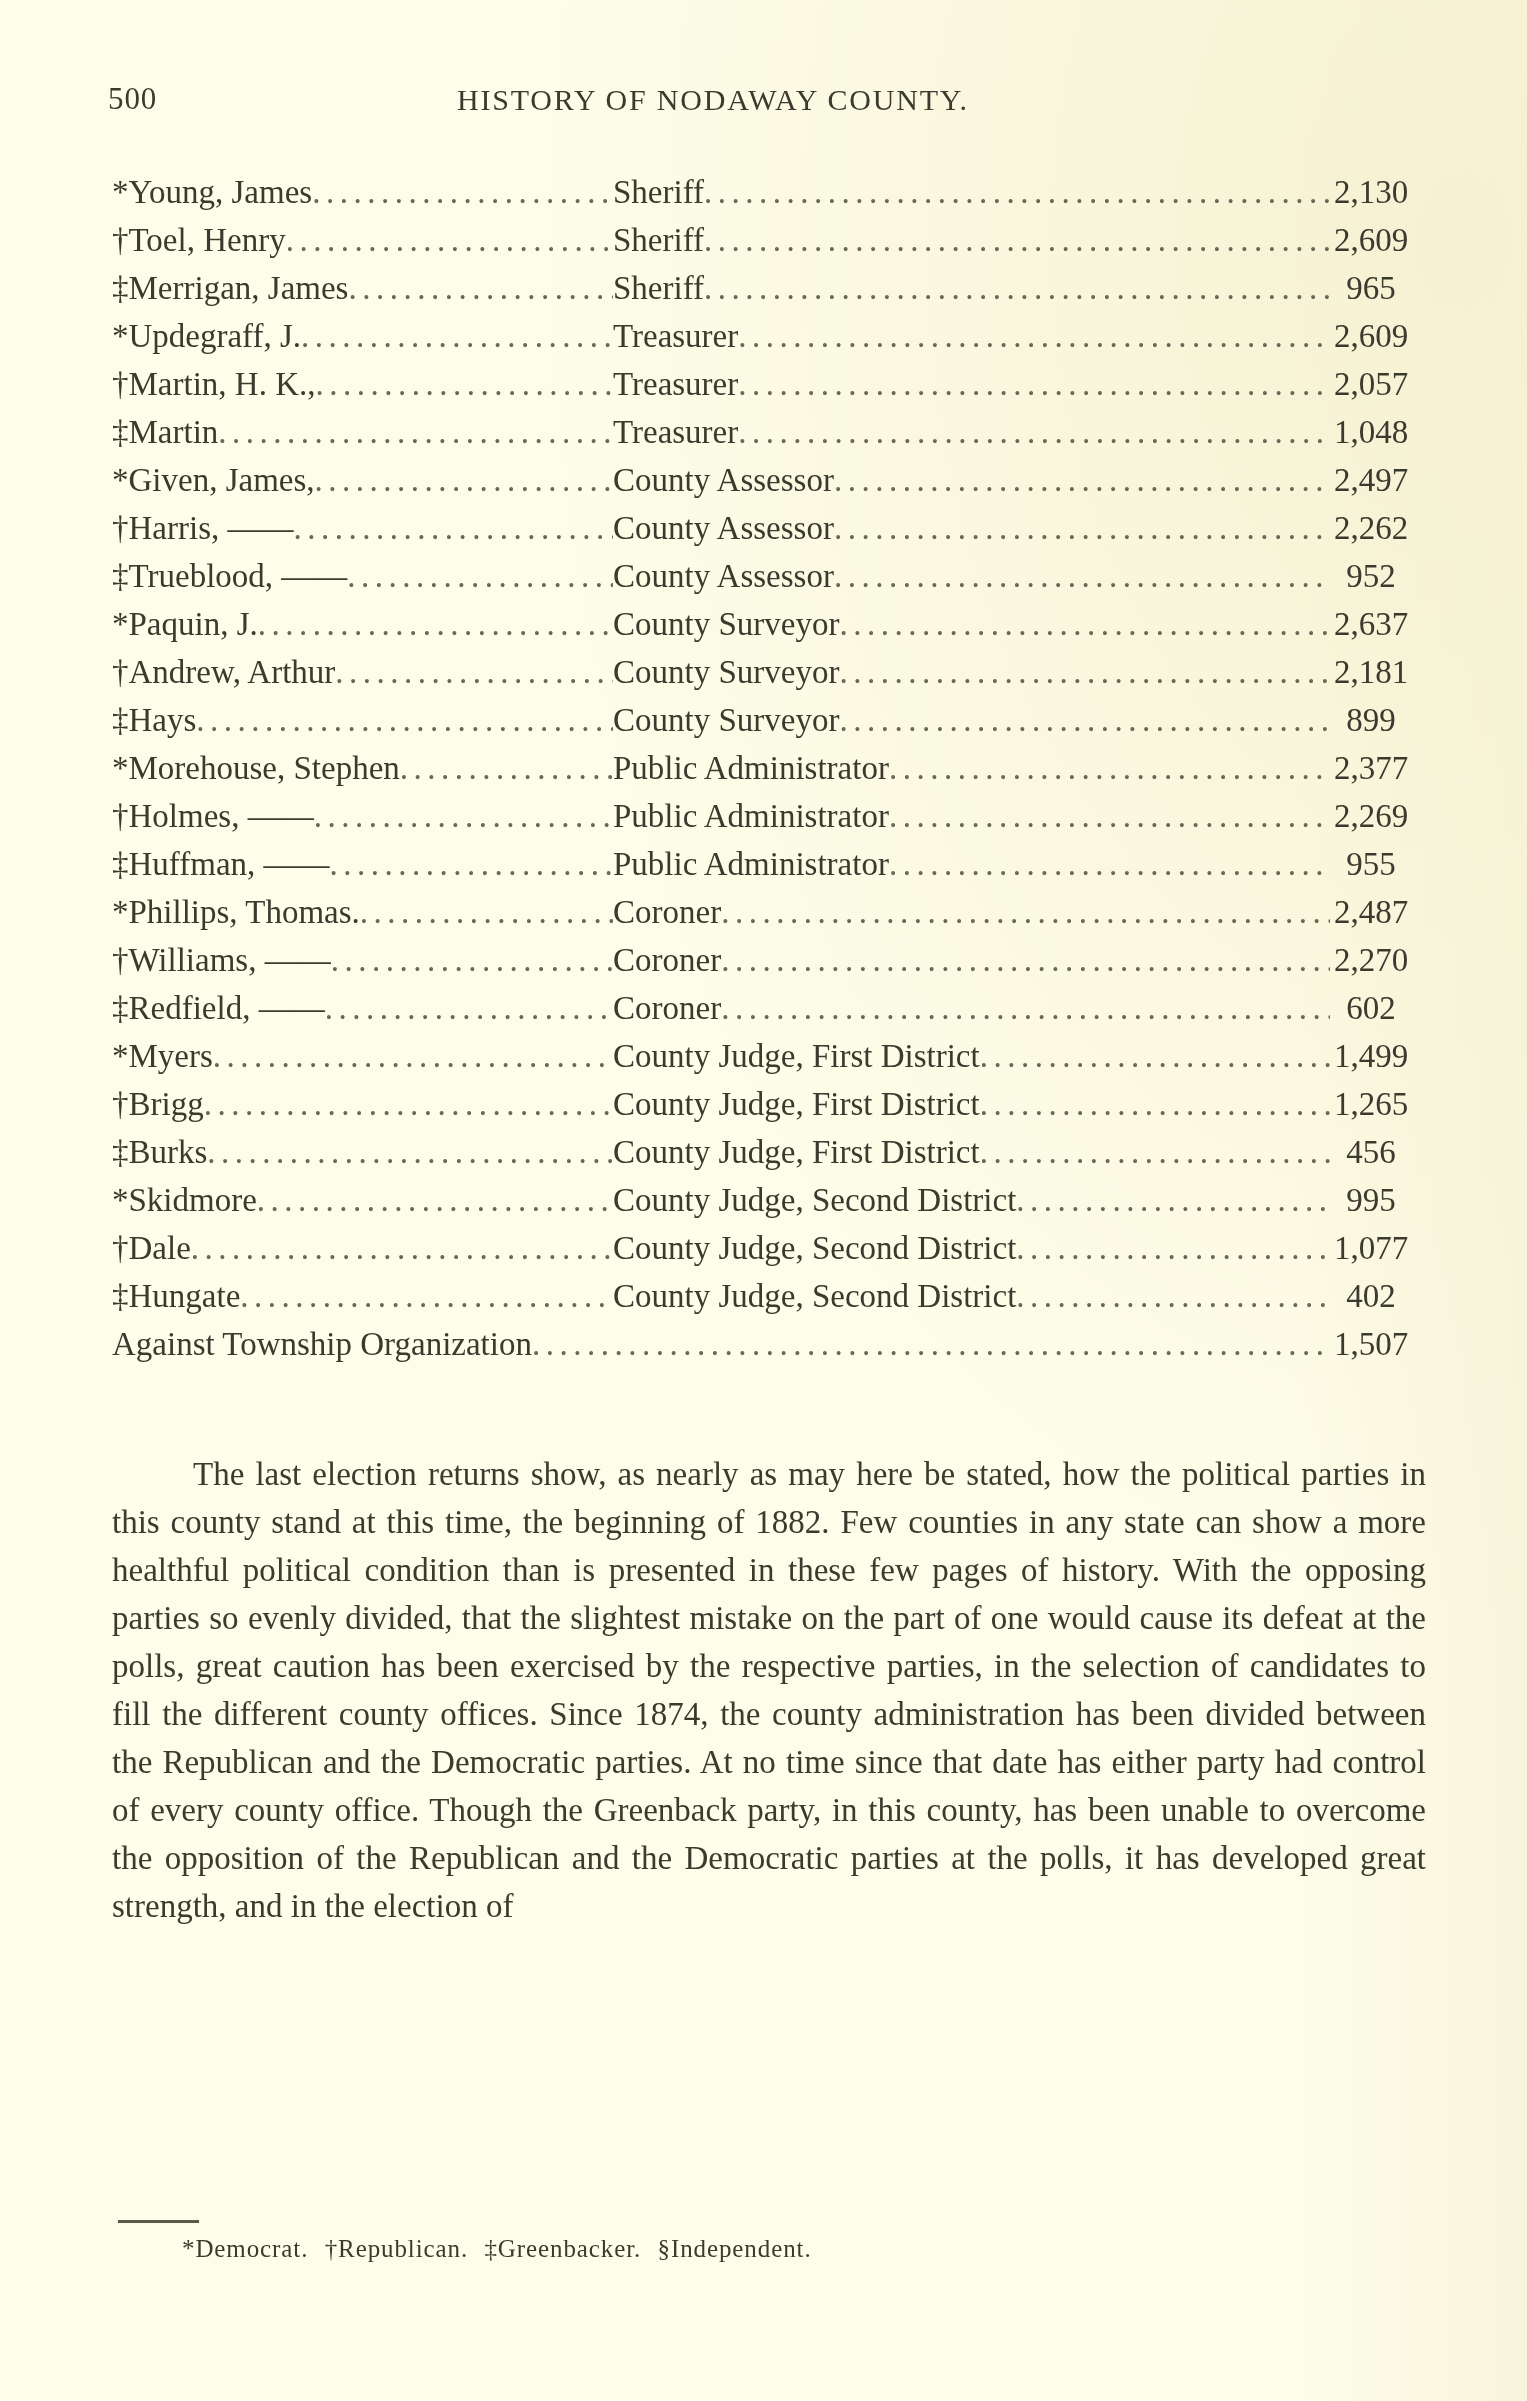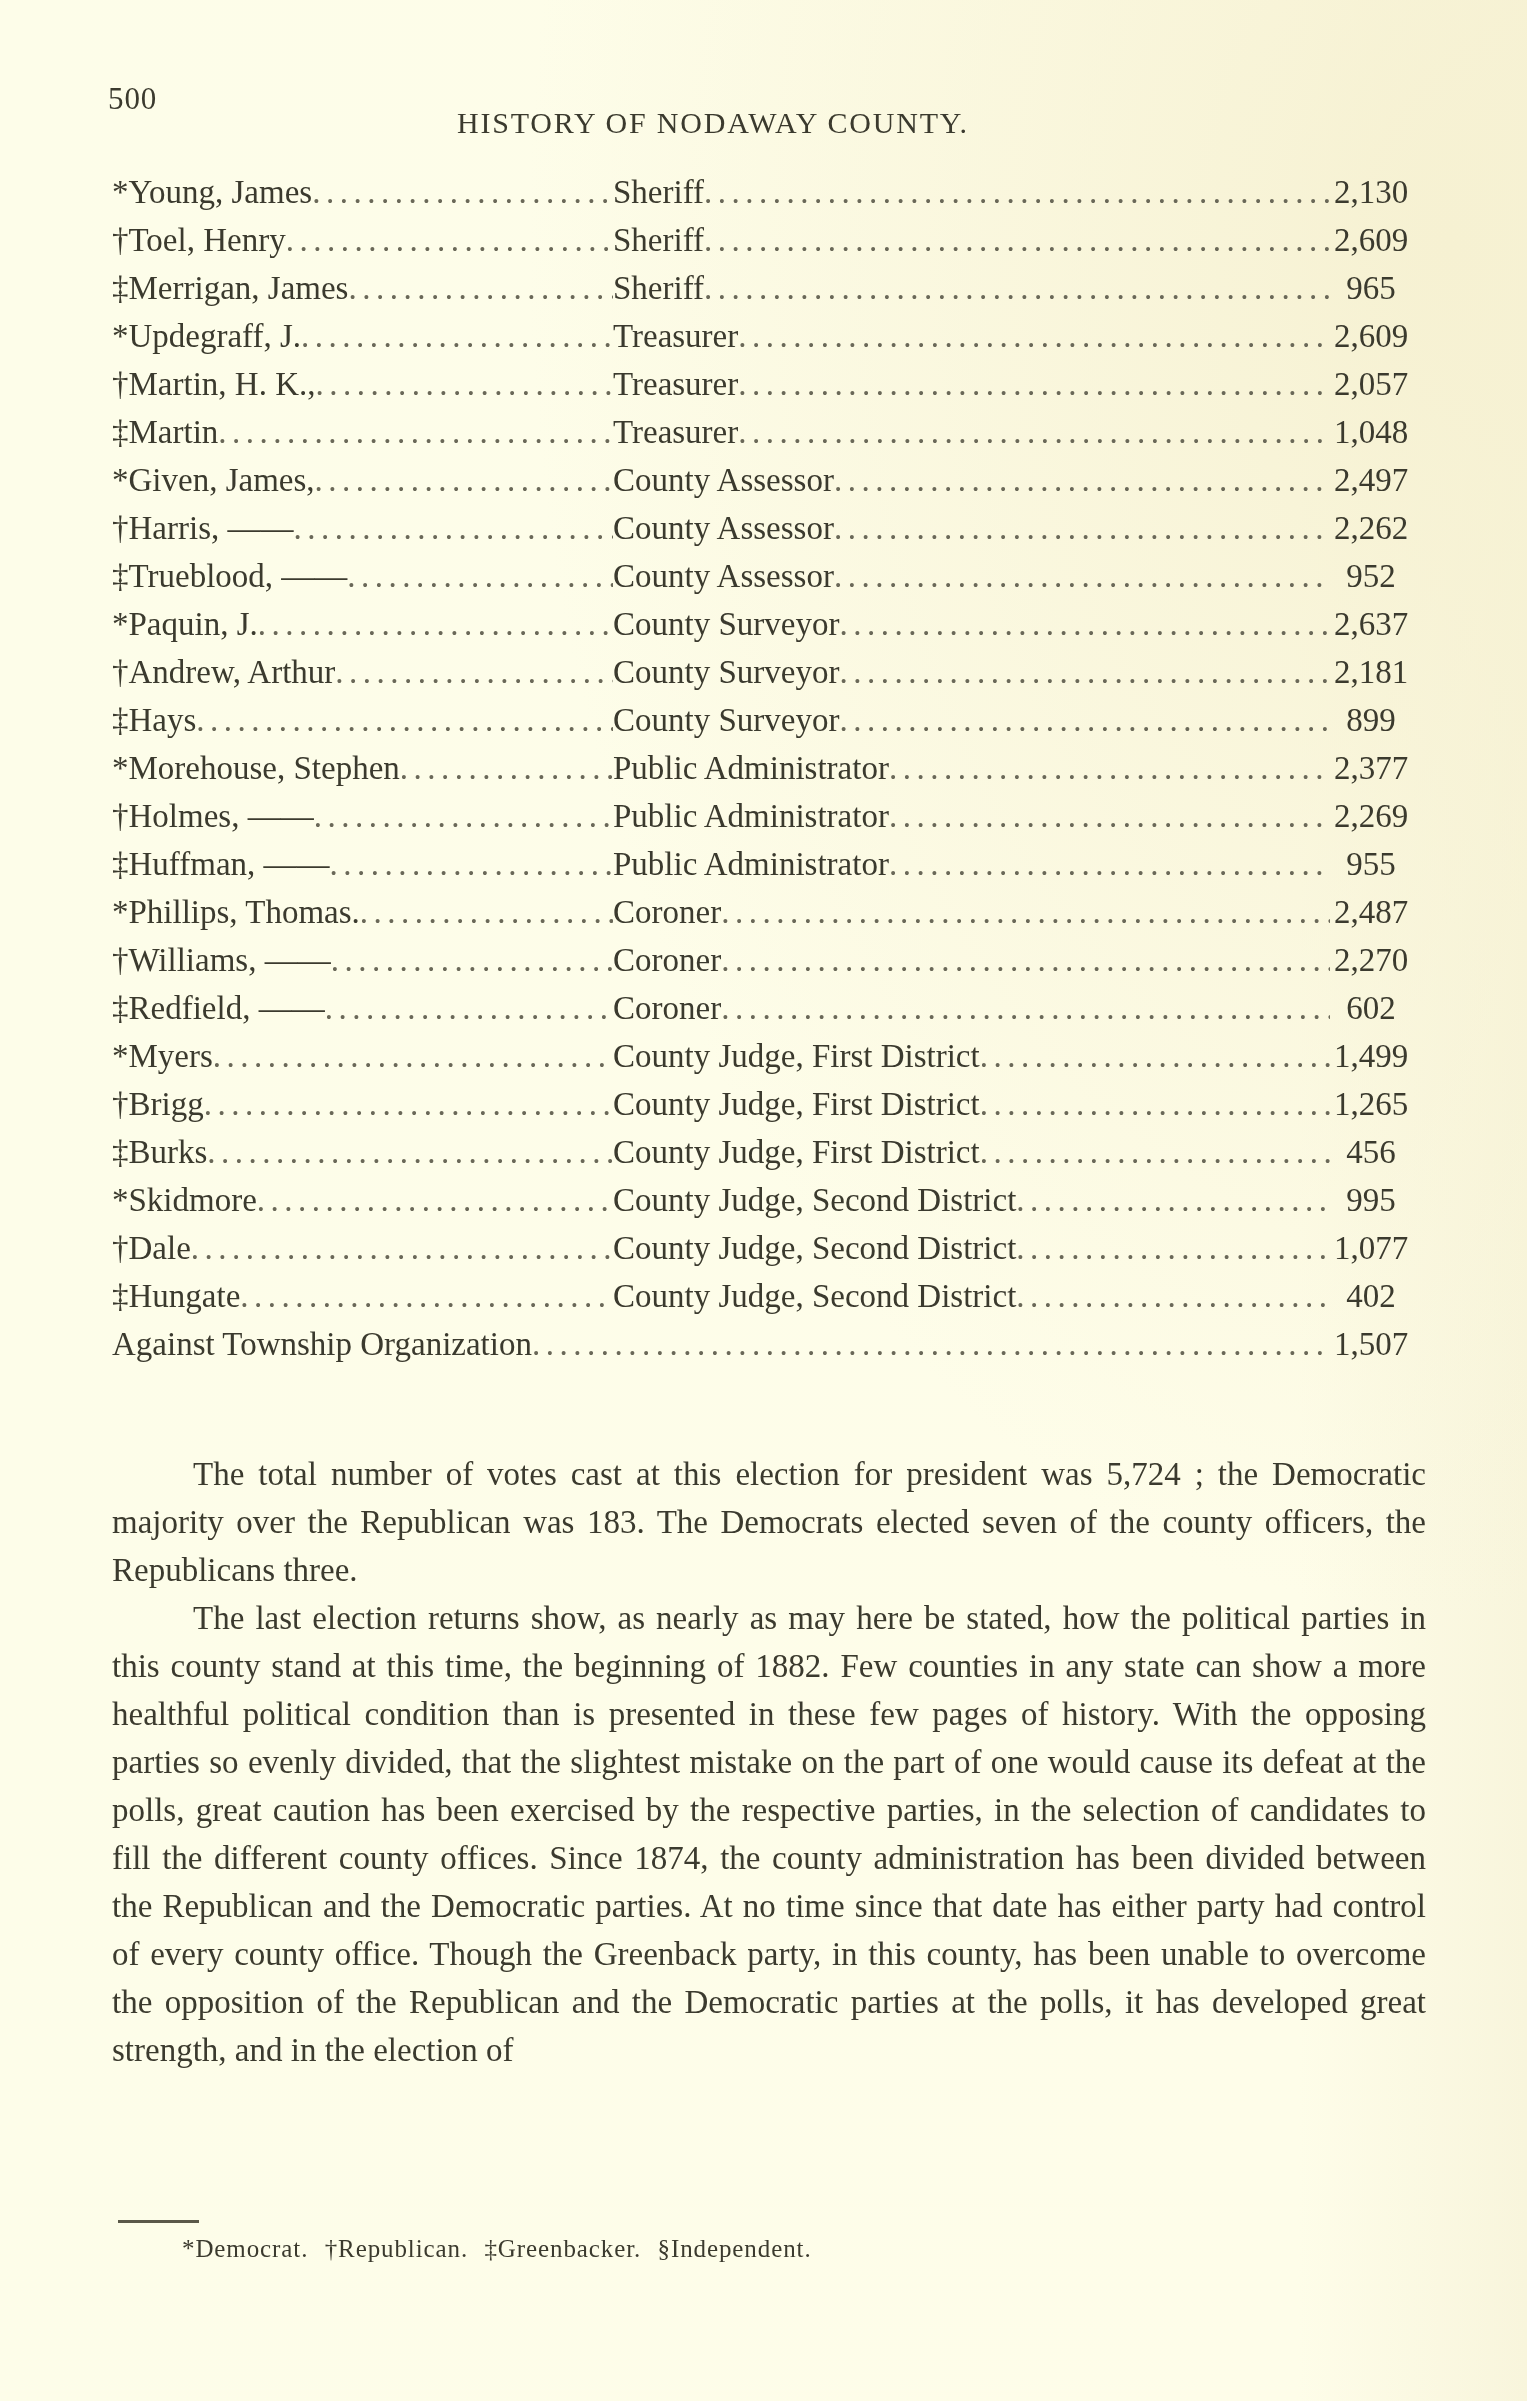--- a/index.html
+++ b/index.html
@@ -11,21 +11,21 @@
     font-family: "Liberation Serif", "DejaVu Serif", serif;
     color: #3b3a2e;
     position: relative;
   }
   .page-number {
     position: absolute; left: 108px; top: 81px;
     font-size: 31px; letter-spacing: 0.9px;
   }
   .running-head {
     position: absolute; left: 457px; top: 83px;
-    font-size: 30px; letter-spacing: 1.8px; margin-top: 23px;
+    font-size: 30px; letter-spacing: 1.8px;
   }
   .returns {
     position: absolute; left: 112px; top: 168px; width: 1314px;
   }
   .row {
     position: relative; height: 48px; line-height: 48px;
     font-size: 33px; white-space: nowrap;
   }
   .row .name {
     position: absolute; left: 0; width: 501px;
@@ -182,19 +182,18 @@
       <span class="office"><span>County Judge, Second District</span><span class="lead">..............................................................</span></span>
       <span class="votes">402</span>
     </div>
     <div class="row summary">
       <span class="name"><span>Against Township Organization</span><span class="lead">..............................................................</span></span>
       <span class="votes">1,507</span>
     </div>
   </div>
 
 <div class="prose">
-  <p>The total number of votes cast at this election for president was 5,724 ; the Democratic majority over the Republican was 183.  The Democrats elected seven of the county officers, the Republicans three.</p>
   <p>The last election returns show, as nearly as may here be stated, how the political parties in this county stand at this time, the beginning of 1882.  Few counties in any state can show a more healthful political condition than is presented in these few pages of history.  With the opposing parties so evenly divided, that the slightest mistake on the part of one would cause its defeat at the polls, great caution has been exercised by the respective parties, in the selection of candidates to fill the different county offices.  Since 1874, the county administration has been divided between the Republican and the Democratic parties.  At no time since that date has either party had control of every county office.  Though the Greenback party, in this county, has been unable to overcome the opposition of the Republican and the Democratic parties at the polls, it has developed great strength, and in the election of</p>
 </div>
 
 <div class="footnote-rule"></div>
 <div class="footnote">*Democrat.  †Republican.  ‡Greenbacker.  §Independent.</div>
 
 
 </body></html>

